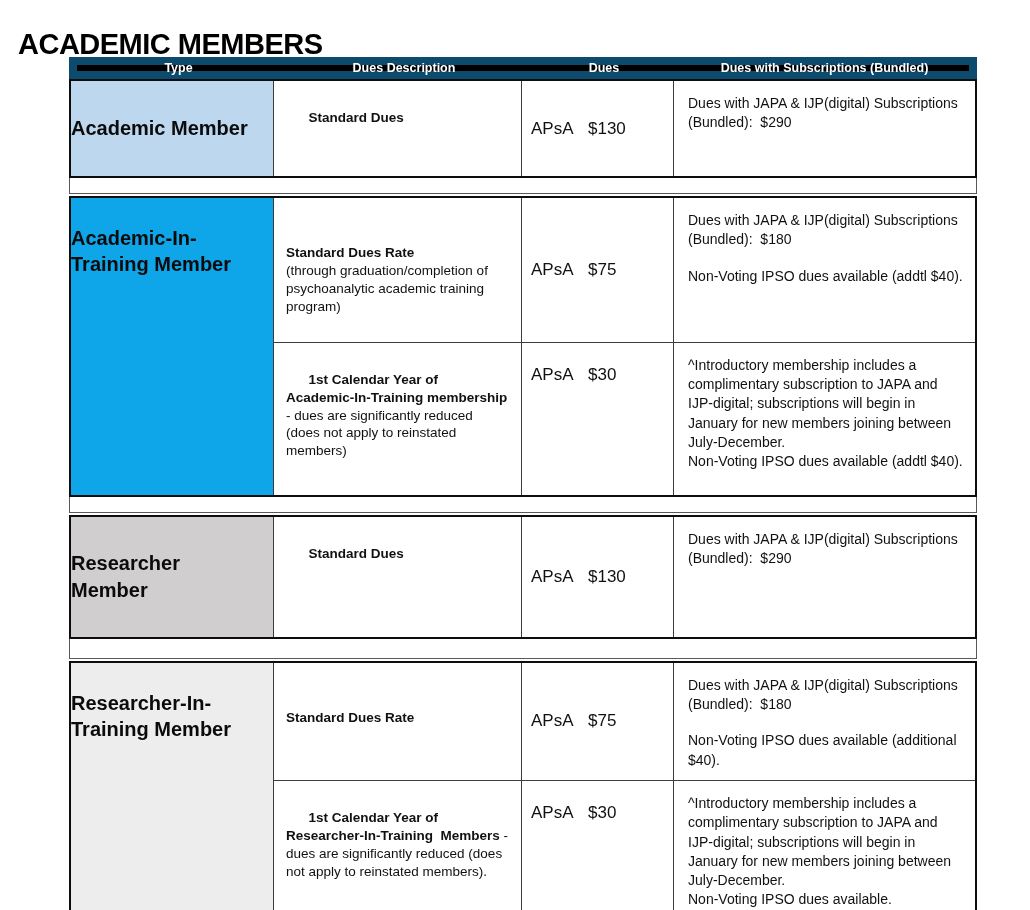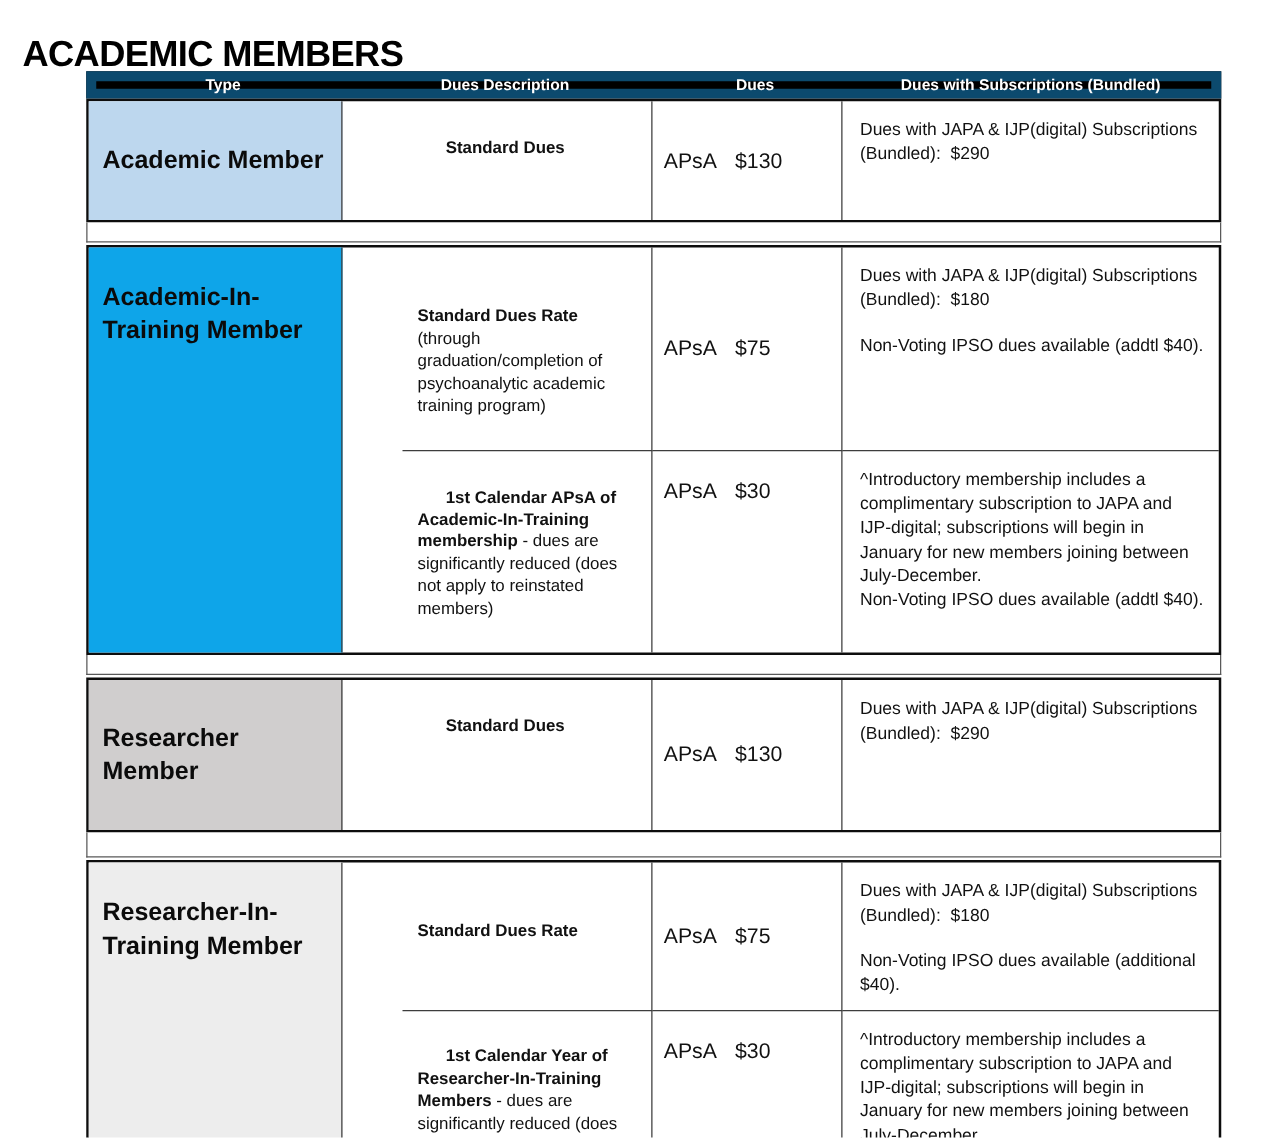--- a/index.html
+++ b/index.html
@@ -28,29 +28,29 @@
   
   .section {
     display:grid; grid-template-columns:203px 248px 152px 1fr;
     border:2px solid #0d0d0d; background:#fff; width:100%;
   }
   .cell { border-right:1px solid #3d3d3d; }
   .cell:last-of-type, .bundled { border-right:none; }
 
   .type-cell {
     font-size:20px; font-weight:bold; line-height:1.32; color:#0b0b0b;
-    padding:10px 14px 10px 11px; display:flex;
+    padding:10px 14px 10px 0; display:flex;
   }
   .v-center { align-items:center; }
   .v-top { align-items:flex-start; padding-top:27px; }
   .span2 { grid-row:1 / span 3; }
 
   .desc {
     font-size:13.5px; line-height:1.33; padding:10px 12px 8px 12px;
-    white-space:pre-wrap; color:#111;margin-left:48px;
+    white-space:pre-wrap; color:#111;
   }
   .desc .b { font-weight:bold; }
   .desc .blk { display:block; }
 
   .dues {
     font-size:17px; display:flex; padding-left:9px; color:#111;
   }
   .dues.center { align-items:center; }
   .dues.top { align-items:flex-start; padding-top:22px; }
   .dues .org { width:57px; }
@@ -125,21 +125,21 @@
     <div class="cell dues center">
       <span class="org">APsA</span>
       <span class="amt">$75</span>
     </div>
     <div class="bundled">
       <div class="main">Dues with JAPA &amp; IJP(digital) Subscriptions (Bundled):  $180</div>
       <div class="note gap">Non-Voting IPSO dues available (addtl $40).</div>
     </div>
 
     <div class="cell desc h-b2 row2-top">
-      <span class="b">1st Calendar APsA of Academic-In-Training membership</span><span> - dues are significantly reduced (does not apply to reinstated members)</span>
+      <span class="b">1st Calendar Year of Academic-In-Training membership</span><span> - dues are significantly reduced (does not apply to reinstated members)</span>
     </div>
     <div class="cell dues top row2-top">
       <span class="org">APsA</span>
       <span class="amt">$30</span>
     </div>
     <div class="bundled row2-top">
       <div class="main">^Introductory membership includes a complimentary subscription to JAPA and IJP-digital; subscriptions will begin in January for new members joining between July-December.</div>
       <div class="note">Non-Voting IPSO dues available (addtl $40).</div>
     </div>
   </div>

